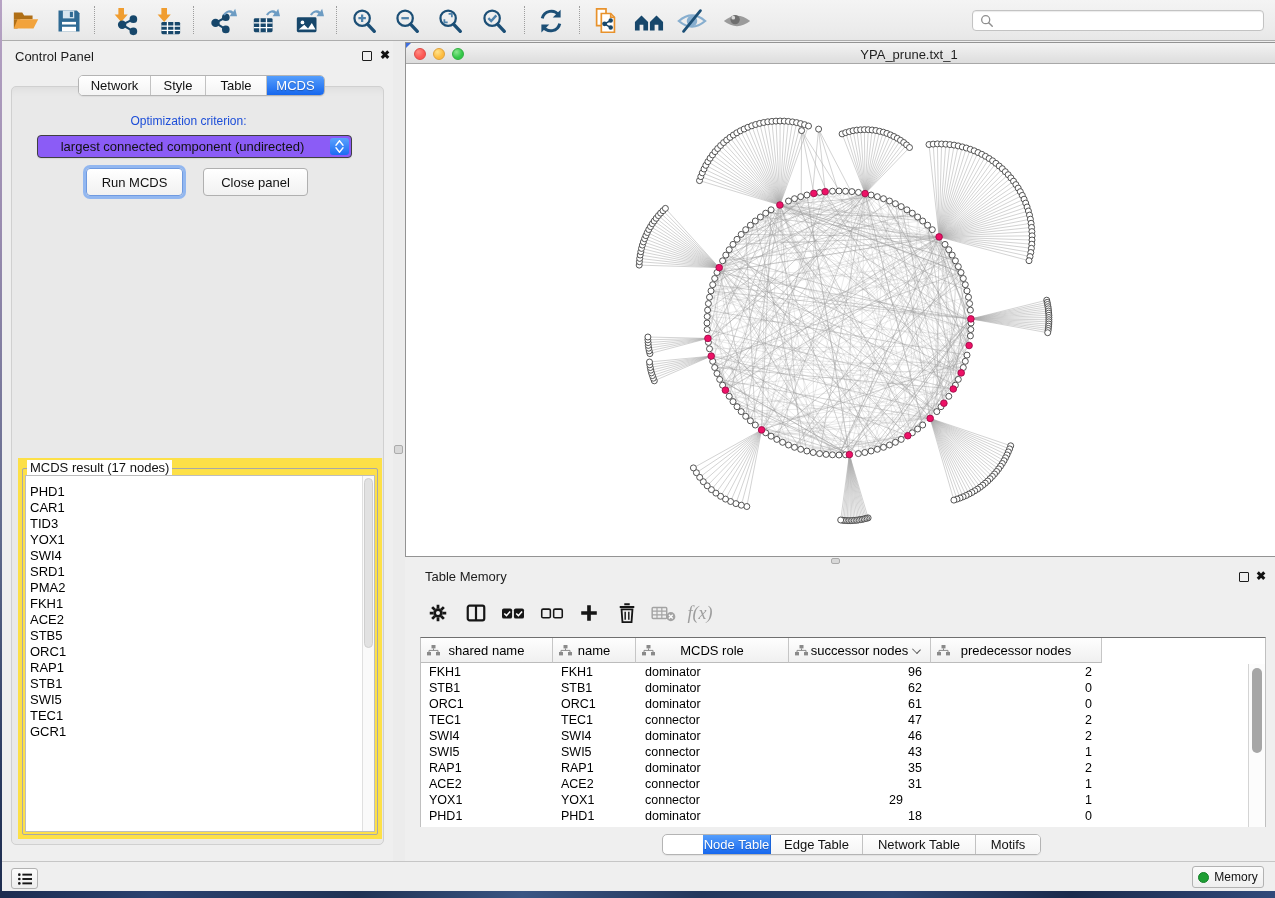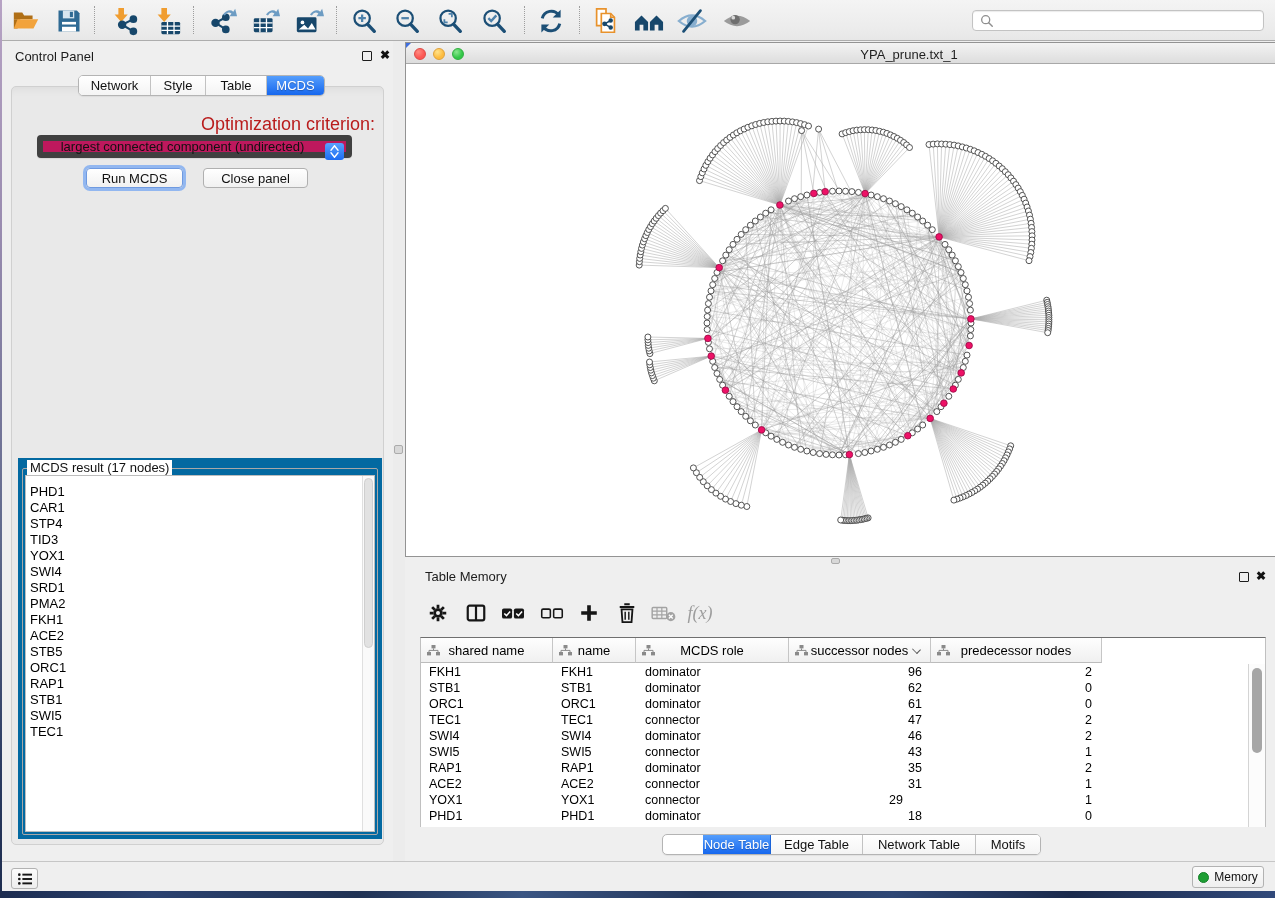--- a/index.html
+++ b/index.html
@@ -37,36 +37,36 @@
   .seg { height:100%; display:flex; align-items:center; justify-content:center; font-size:13px; color:#111;
     border-right:1px solid #c2c2c2; background:linear-gradient(180deg,#ffffff,#f4f4f4); cursor:default; }
   .seg:last-child { border-right:none; }
   .seg.active { background:linear-gradient(180deg,#559efc,#1667ee); color:#fff;
     text-shadow:0 1px 1px rgba(0,0,0,.25); border-right-color:#1a63d8; }
 
   #cp-tabs { left:76px; top:34px; }
   #cp-pane { left:9px; top:45px; width:373px; height:759px; background:#e9e9e9;
     border:1px solid #d0d0d0; border-radius:5px;
     box-shadow:inset 0 12px 10px -10px rgba(0,0,0,.06); }
-  #opt-label { left:0; top:73px; width:373px; text-align:right; font-size:18px; color:#b91c1c; }
-  #criterion-select { left:35px; top:94px; width:315px; height:23px; background:#be185d;
-    border:6px solid #404040; border-radius:4px; box-shadow:0 1px 1px rgba(0,0,0,.08);
+  #opt-label { left:0; top:73px; width:373px; text-align:center; font-size:12px; color:#1d4ed8; }
+  #criterion-select { left:35px; top:94px; width:315px; height:23px; background:#8b5cf6;
+    border:1px solid #404040; border-radius:4px; box-shadow:0 1px 1px rgba(0,0,0,.08);
     font-size:13px; color:#111; display:flex; align-items:center; justify-content:center; padding-right:24px; }
   #criterion-cap { position:absolute; right:2px; top:2px; width:19px; height:17px; border-radius:3px;
     background:linear-gradient(180deg,#5aa2fd,#1d6cf2); display:flex; flex-direction:column;
     align-items:center; justify-content:center; gap:1px; }
   #criterion-cap svg { display:block; }
-  .aqua-btn { position:absolute; height:20px; background:linear-gradient(180deg,#ffffff,#f1f1f1);
+  .aqua-btn { position:absolute; height:28px; background:linear-gradient(180deg,#ffffff,#f1f1f1);
     border:1px solid #b0b0b0; border-radius:4px; font-size:13px; color:#111;
     display:flex; align-items:center; justify-content:center; }
   #run-btn { left:84px; top:127px; width:97px;
     box-shadow:0 0 0 3px rgba(116,166,242,.75); border-color:#6f9ae0; }
   #close-panel-btn { left:201px; top:127px; width:105px; }
 
-  #result-panel { left:16px; top:417px; width:364px; height:381px; background:#0369a1; }
+  #result-panel { left:16px; top:417px; width:364px; height:381px; background:#fde047; }
   #result-group { position:absolute; left:4px; top:10px; right:4px; bottom:4px;
     border:1px solid #a8a8a8; border-radius:2px; }
   #result-legend { position:absolute; left:4px; top:-9px; background:#fff; padding:0 3px;
     font-size:13px; color:#111; white-space:nowrap; }
   #result-list { position:absolute; left:2px; top:6px; right:2px; bottom:2px; padding-top:8px; background:#fff;
     border:1px solid #bdbdbd; overflow:hidden; }
   #result-list .row { font-size:13px; color:#000; line-height:16px; padding-left:4px; }
   #result-scroll { position:absolute; right:0; top:0; width:12px; bottom:0; background:#fafafa;
     border-left:1px solid #e0e0e0; }
   #result-thumb { position:absolute; left:1px; right:1px; top:2px; height:170px; background:#e2e2e2;
@@ -316,34 +316,34 @@
   <div id="run-btn" class="aqua-btn">Run MCDS</div>
   <div id="close-panel-btn" class="aqua-btn">Close panel</div>
 
   <div id="result-panel" class="abs">
     <div id="result-group">
       <span id="result-legend">MCDS result (17 nodes)</span>
       <div id="result-list">
         <div id="result-rows">
             <div class="row">PHD1</div>
             <div class="row">CAR1</div>
-            <div class="row">STP4</div>
             <div class="row">TID3</div>
             <div class="row">YOX1</div>
             <div class="row">SWI4</div>
             <div class="row">SRD1</div>
             <div class="row">PMA2</div>
             <div class="row">FKH1</div>
             <div class="row">ACE2</div>
             <div class="row">STB5</div>
             <div class="row">ORC1</div>
             <div class="row">RAP1</div>
             <div class="row">STB1</div>
             <div class="row">SWI5</div>
             <div class="row">TEC1</div>
+            <div class="row">GCR1</div>
           </div>
         <div id="result-scroll">
           <div id="result-thumb"></div>
         </div>
       </div>
     </div>
   </div>
 </div>
 
 <div id="v-splitter" class="abs">

